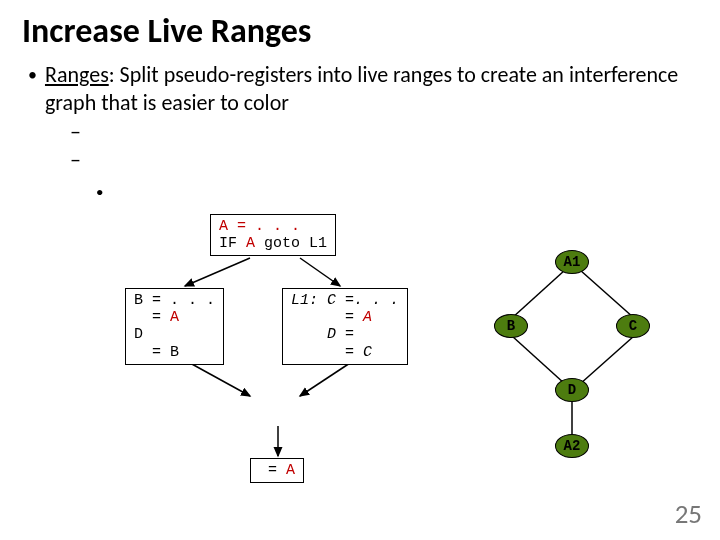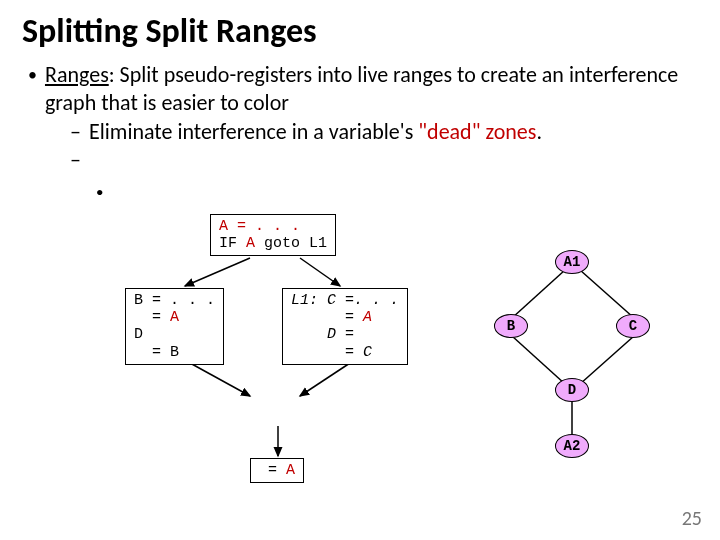--- a/index.html
+++ b/index.html
@@ -27,42 +27,41 @@
   .codebox {
     position: absolute; background: #fff; border: 1.5px solid #000;
     font-family: "Courier New", monospace; font-size: 15px;
     padding: 3px 8px; line-height: 1.15; white-space: pre;
   }
   .codebox .red { color: #c00000; font-weight: 400; }
   svg.arrows { position: absolute; left: 0; top: 0; width: 720px; height: 320px; pointer-events: none; }
   .graph { position: absolute; left: 480px; top: 38px; width: 200px; height: 220px; }
   .gnode {
     position: absolute; width: 34px; height: 24px; border: 1.5px solid #000;
-    border-radius: 50%; background: #f0abfc; font-family: "Courier New", monospace;
+    border-radius: 50%; background: #4d7c0f; font-family: "Courier New", monospace;
     font-size: 14px; font-weight: 700; display: flex; align-items: center; justify-content: center;
   }
   svg.graph-edges { position: absolute; left: 0; top: 0; width: 200px; height: 220px; }
-  .pagenum { position: absolute; right: 18px; bottom: 10px; font-size: 20px; color: #777; margin-top: 28px; }
+  .pagenum { position: absolute; right: 18px; bottom: 10px; font-size: 27px; color: #777; margin-top: 28px; }
 </style>
 </head>
 <body>
 
-<div class="title">Splitting Split Ranges</div>
+<div class="title">Increase Live Ranges</div>
 
 <div class="bullets">
   <div class="b1">
     <span class="dot">•</span>
     <span>
       <span class="ul">Ranges</span><span>: Split pseudo-registers into live ranges to create an interference graph that is easier to color</span>
     </span>
   </div>
   <div class="sub1">
     <div class="row">
       <span class="dash">–</span>
-      <span><span>Eliminate interference in a variable's </span><span class="red">"dead" zones</span><span>.</span></span>
     </div>
     <div class="row">
       <span class="dash">–</span>
     </div>
   </div>
   <div class="b2">
     <span class="dot2">•</span>
   </div>
 </div>
 

